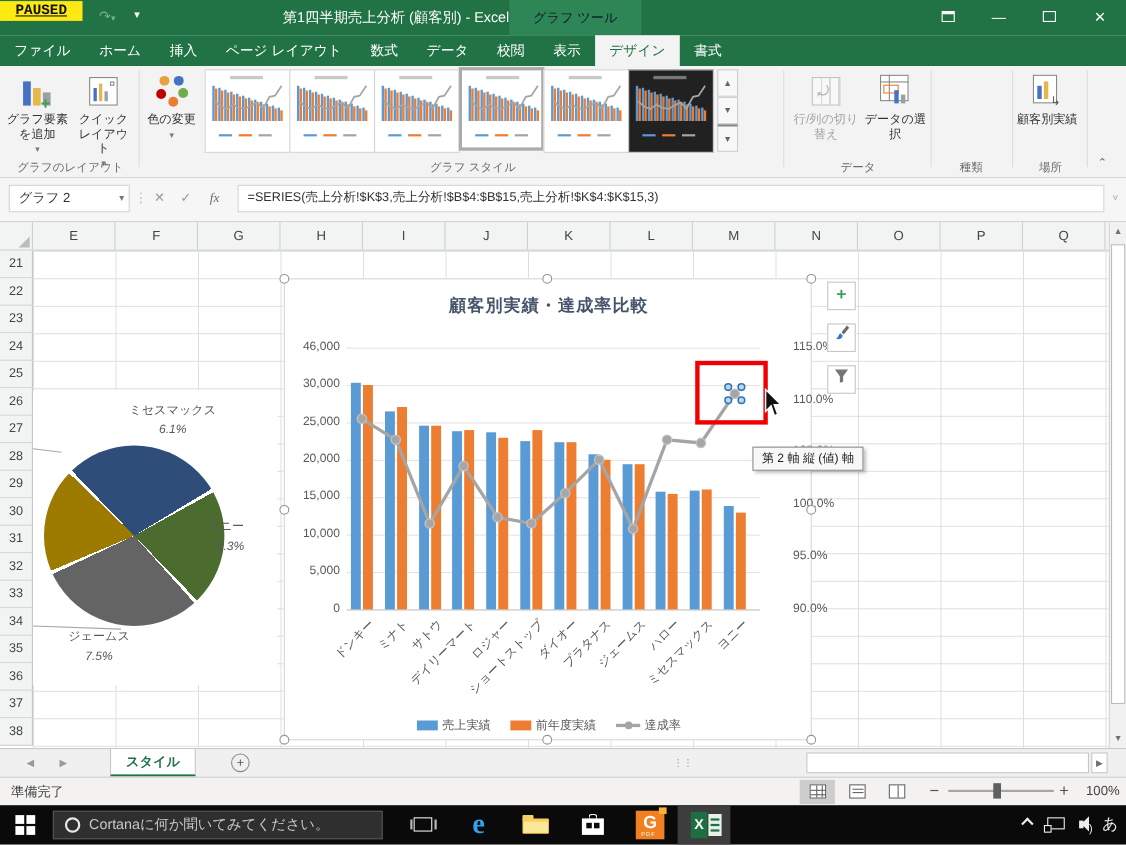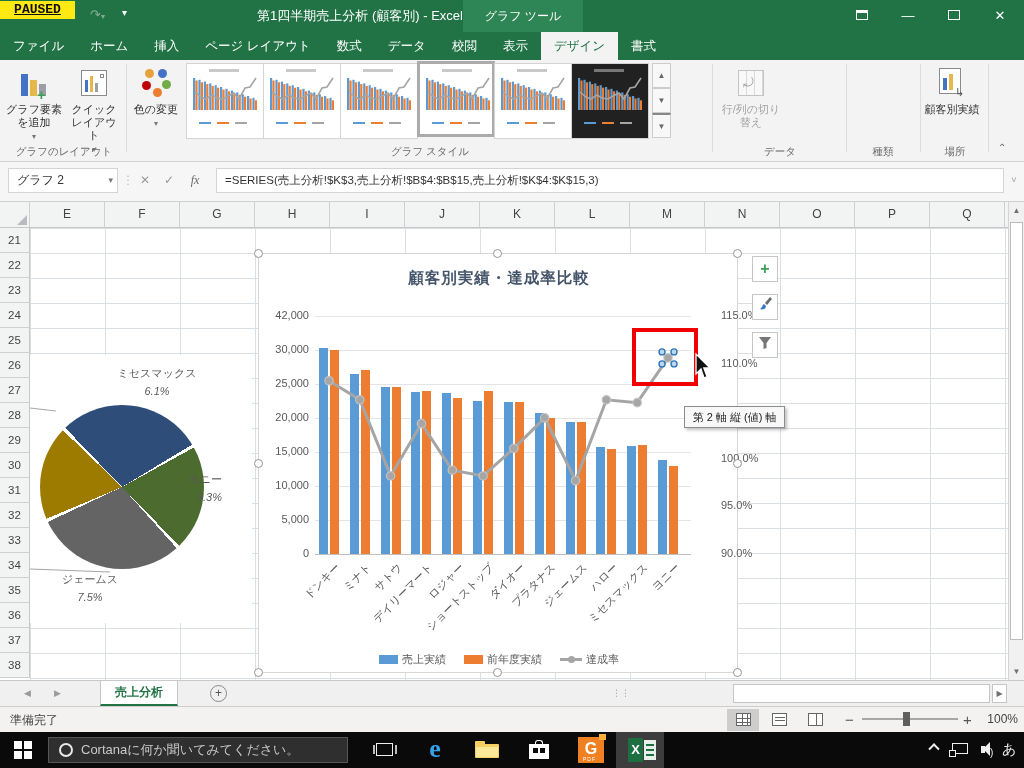--- a/index.html
+++ b/index.html
@@ -4,21 +4,21 @@
 <style>
   html,body{margin:0;padding:0;background:#888;}
   *{box-sizing:border-box;font-family:"Liberation Sans",sans-serif;}
   #app{position:relative;width:1024px;height:768px;background:#fff;overflow:hidden;font-family:"Liberation Sans",sans-serif;}
   .abs{position:absolute;}
   
   #titlebar{left:0;top:0;width:1024px;height:32px;background:#217346;color:#fff;}
   #paused{left:0;top:1px;width:75px;height:18px;background:#ffe912;color:#111;font:bold 13px "Liberation Mono",monospace;text-align:center;line-height:18px;text-decoration:underline;z-index:5;}
   .qat-ic{color:#fff;font-size:13px;top:7px;}
   #title-text{left:140px;top:0;width:440px;height:32px;text-align:center;line-height:32px;font-size:13px;color:#fff;}
-  #ctx-group{left:463px;top:0;width:120px;height:32px;background:#2e8555;color:#ffffff;text-align:center;line-height:32px;font-size:12px;}
+  #ctx-group{left:463px;top:0;width:120px;height:32px;background:#2e8555;color:#0f172a;text-align:center;line-height:32px;font-size:12px;}
   .winbtn{top:0;width:44px;height:32px;text-align:center;line-height:32px;color:#fff;font-size:13px;}
   .winbox{display:inline-block;width:12px;height:10px;border:1px solid #fff;}
   
   #tabrow{left:0;top:32px;width:1024px;height:28px;background:#217346;}
   .rtab{display:inline-block;height:28px;line-height:28px;padding:0 13px;color:#fff;font-size:12.5px;cursor:default;}
   .rtab.sel{background:#f3f3f3;color:#217346;}
   #tellme{left:585px;top:32px;height:28px;line-height:28px;color:#cfe3d8;font-size:12px;}
   .bulb{display:inline-block;width:11px;height:11px;border:1.5px solid #cfe3d8;border-radius:50%;margin-right:6px;vertical-align:-1px;}
   #userbox{left:788px;top:32px;height:28px;line-height:28px;color:#fff;font-size:12px;}
   #sharebtn{left:858px;top:32px;width:70px;height:28px;background:#1a5c38;color:#fff;font-size:12px;text-align:center;line-height:28px;}
@@ -347,20 +347,31 @@
     <div class="grp-lbl" style="left:330px;width:200px;">グラフ スタイル</div>
     <div class="gdiv" style="left:712px;"></div>
 
     <div class="rbtn disabled" style="left:720px;width:62px;">
       <div class="icn" style="width:28px;opacity:.45;">
         <span class="abs" style="left:1px;top:4px;width:26px;height:26px;border:1px solid #8a8a8a;background:repeating-linear-gradient(to right,#fff 0 7px,#bbb 7px 8px),#fff;"></span>
         <span class="abs" style="left:6px;top:10px;color:#444;font-size:13px;">⤾</span>
       </div>
       <span class="lbl">行/列の切り替え</span>
     </div>
+    <div class="rbtn" style="left:786px;width:56px;">
+      <div class="icn" style="width:30px;">
+        <span class="abs" style="left:1px;top:2px;width:26px;height:24px;border:1px solid #8a8a8a;background:linear-gradient(#fff,#fff) , #fff;"></span>
+        <span class="abs" style="left:1px;top:8px;width:26px;height:1px;background:#8a8a8a;"></span>
+        <span class="abs" style="left:9px;top:2px;width:1px;height:24px;background:#8a8a8a;"></span>
+        <span class="abs" style="left:4px;top:11px;width:14px;height:8px;border:1px solid #ed7d31;"></span>
+        <span class="abs" style="left:14px;top:16px;width:4px;height:12px;background:#4472c4;"></span>
+        <span class="abs" style="left:20px;top:20px;width:4px;height:8px;background:#9aa0a6;"></span>
+      </div>
+      <span class="lbl">データの選択</span>
+    </div>
     <div class="grp-lbl" style="left:730px;width:100px;">データ</div>
     <div class="gdiv" style="left:846px;"></div>
 
     <div class="grp-lbl" style="left:852px;width:62px;">種類</div>
     <div class="gdiv" style="left:920px;"></div>
 
     <div class="rbtn" style="left:924px;width:56px;">
       <div class="icn" style="width:28px;">
         <span class="abs" style="left:1px;top:2px;width:22px;height:26px;border:1px solid #8a8a8a;background:#fff;"></span>
         <span class="abs" style="left:5px;top:12px;width:4px;height:12px;background:#4472c4;"></span>
@@ -416,21 +427,21 @@
         </div><div class="pie-lbl" style="left: 18px; top: 218px; width: 84px; text-align: center;">
           <div>ジェームス</div>
           <div class="v">7.5%</div>
         </div></span>
   </div>
 
   <div class="abs" id="combo-obj">
     <div id="combo-title">顧客別実績・達成率比較</div>
     <div id="combo-plot">
         <div class="gline" style="top: 62px;"></div>
-        <div class="tickL" style="top: 55px;">42,000</div>
+        <div class="tickL" style="top: 55px;">46,000</div>
         <div class="gline" style="top: 96px;"></div>
         <div class="tickL" style="top: 89px;">30,000</div>
         <div class="gline" style="top: 130px;"></div>
         <div class="tickL" style="top: 123px;">25,000</div>
         <div class="gline" style="top: 164px;"></div>
         <div class="tickL" style="top: 157px;">20,000</div>
         <div class="gline" style="top: 198px;"></div>
         <div class="tickL" style="top: 191px;">15,000</div>
         <div class="gline" style="top: 232px;"></div>
         <div class="tickL" style="top: 225px;">10,000</div>
@@ -542,21 +553,21 @@
 
   <div class="abs" id="redbox"></div>
   <div class="abs" id="axis-tip">第 2 軸 縦 (値) 軸</div>
   <svg class="abs" style="left:694px;top:352px;z-index:70;" width="24" height="30">
     <polygon points="2,2 2,22 7,17 10,26 13,24.5 9.8,16 16,16" fill="#111" stroke="#fff" stroke-width="1.3"></polygon>
   </svg>
 
   <div class="abs" id="tabbar">
     <span class="navarr" style="left:24px;">◀</span>
     <span class="navarr" style="left:54px;">▶</span>
-    <div id="sheettab">売上分析</div>
+    <div id="sheettab">スタイル</div>
     <div id="addsheet">+</div>
     <span class="navarr" style="left:612px;color:#999;">⋮⋮</span>
     <div id="hscroll"></div>
     <div id="hsarrow">▶</div>
   </div>
 
   <div class="abs" id="statusbar">
     <span class="abs" style="left:10px;top:5px;">準備完了</span>
     <div class="vicon on" style="left:727px;"><span class="vibox" style="background:linear-gradient(#666,#666) 5px 0/1px 100% no-repeat,linear-gradient(#666,#666) 10px 0/1px 100% no-repeat,linear-gradient(#666,#666) 0 4px/100% 1px no-repeat,linear-gradient(#666,#666) 0 8px/100% 1px no-repeat,#fff;"></span></div>
     <div class="vicon" style="left:763px;"><span class="vibox" style="background:linear-gradient(#666,#666) 2px 3px/10px 1px no-repeat,linear-gradient(#666,#666) 2px 6px/10px 1px no-repeat,#fff;"></span></div>

